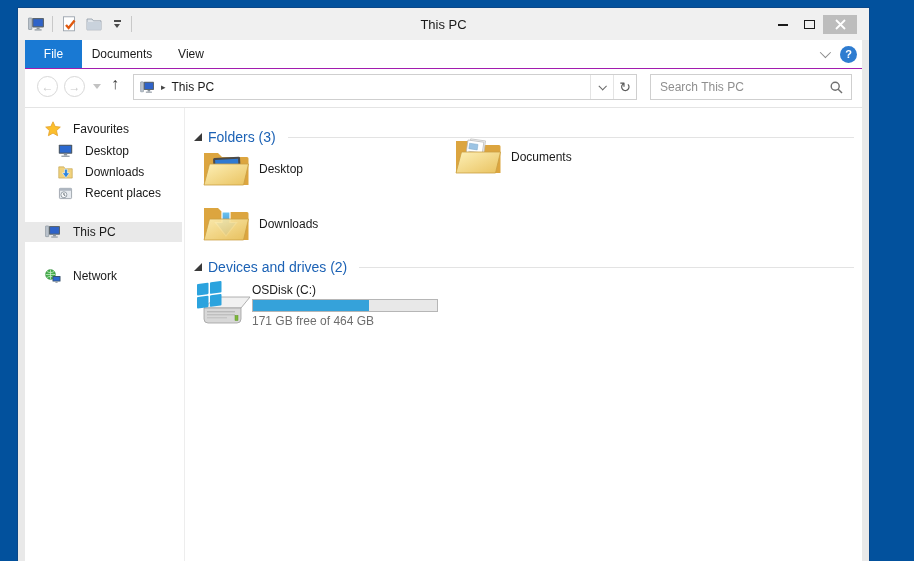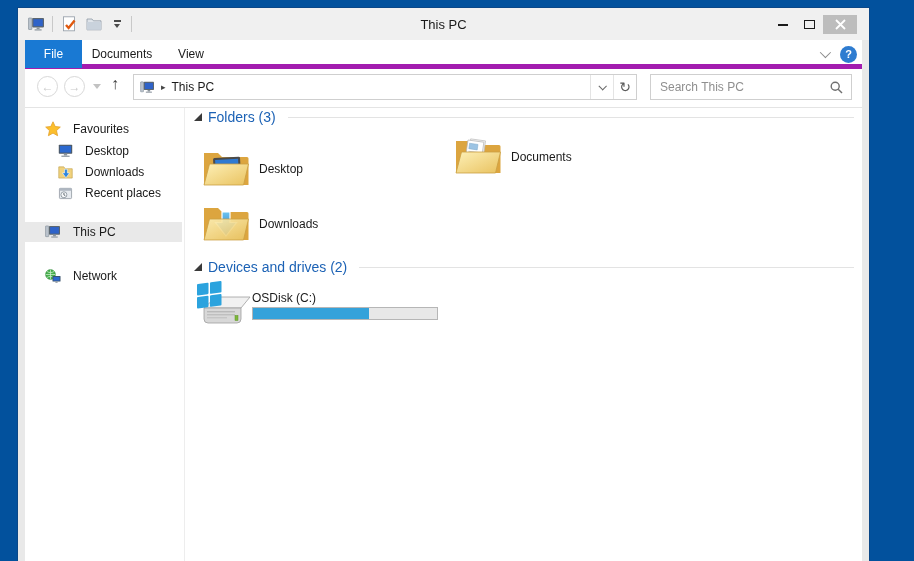--- a/index.html
+++ b/index.html
@@ -23,21 +23,21 @@
   .win-title { position:absolute; left:0; right:0; top:0; height:32px; display:flex;
                align-items:center; justify-content:center; font-size:13px; color:#1a1a1a; }
   .controls { position:absolute; right:12px; top:7px; height:19px; display:flex; }
   .ctl { width:27px; height:19px; display:flex; align-items:center; justify-content:center; cursor:default; }
   .ctl-min .g { width:10px; height:2px; background:#1a1a1a; }
   .ctl-max .g { width:11px; height:9px; border:1.5px solid #1a1a1a; background:transparent; }
   .ctl-close { width:34px; background:#bdbdbd; }
 
   
   .tabrow { position:absolute; left:7px; right:7px; top:32px; height:29px; background:#fff;
-            border-bottom:5px solid #a21caf; display:flex; }
+            border-bottom:1px solid #a21caf; display:flex; }
   .tab { height:28px; display:flex; align-items:center; justify-content:center;
          font-size:12px; color:#1a1a1a; cursor:default; }
   .tab-file { width:57px; background:#1979d3; color:#fff; }
   .tab-computer { width:80px; }
   .tab-view { width:58px; }
   .ribbon-right { position:absolute; right:5px; top:0; height:28px; display:flex; align-items:center; gap:12px; }
   .chev { width:8px; height:8px; border-right:1.6px solid #8a8a8a; border-bottom:1.6px solid #8a8a8a;
           transform:rotate(45deg) translateY(-2px); }
   .help { width:17px; height:17px; border-radius:50%; background:#2e7cd0; color:#fff;
           font-size:11px; font-weight:bold; display:flex; align-items:center; justify-content:center; }
@@ -73,21 +73,21 @@
   .si { position:absolute; left:0; right:2px; height:20px; display:flex; align-items:center; gap:12px;
         font-size:12px; color:#1a1a1a; padding-left:20px; cursor:default; white-space:nowrap; }
   .si.lvl1 { padding-left:33px; }
   .si.selected { background:#e9e9e9; }
   .si svg { flex:0 0 auto; }
 
   .content { position:absolute; left:161px; right:0; top:0; bottom:0; }
   .group-head { position:absolute; left:8px; right:8px; height:18px; display:flex; align-items:center; cursor:default; }
   .group-title { font-size:14px; color:#1c62b5; margin-left:6px; }
   .group-rule { flex:1; height:1px; background:#e3e3e3; margin-left:12px; }
-  .gh-folders { top:0; } .gh-drives { top:150px; }
+  .gh-folders { top:20px; } .gh-drives { top:150px; }
 
   .tile { position:absolute; width:250px; height:50px; display:flex; align-items:center; gap:9px;
           font-size:12px; color:#1a1a1a; cursor:default; }
   .t-desktop { left:16px; top:36px; } .t-documents { left:268px; top:24px; } .t-downloads { left:16px; top:91px; }
   .drive-tile { position:absolute; display:flex; align-items:center; cursor:default; }
   .t-osdisk { left:10px; top:172px; } .t-dvd { left:266px; top:172px; }
   .drive-info { display:flex; flex-direction:column; gap:2px; }
   .drive-name { font-size:12px; color:#1a1a1a; }
   .cap-bar { width:186px; height:13px; border:1px solid #b6b6b6; background:#e8e8e8; }
   .cap-fill { height:100%; background:#35a2da; }
@@ -340,20 +340,21 @@
                 <rect x="13" y="0" width="11.5" height="11.5" rx="1" fill="#2ba3de"></rect>
                 <rect x="0" y="13" width="11.5" height="11.5" rx="1" fill="#2ba3de"></rect>
                 <rect x="13" y="13" width="11.5" height="11.5" rx="1" fill="#2ba3de"></rect>
               </g>
           </svg>
           <div class="drive-info">
             <span class="drive-name">OSDisk (C:)</span>
             <div class="cap-bar">
               <div class="cap-fill" style="width: 63%;"></div>
             </div>
+            <span class="free-text">171 GB free of 464 GB</span>
           </div>
         </div>
 
 
       </div>
     </div>
   </div>
 </div>
 
 </body></html>

